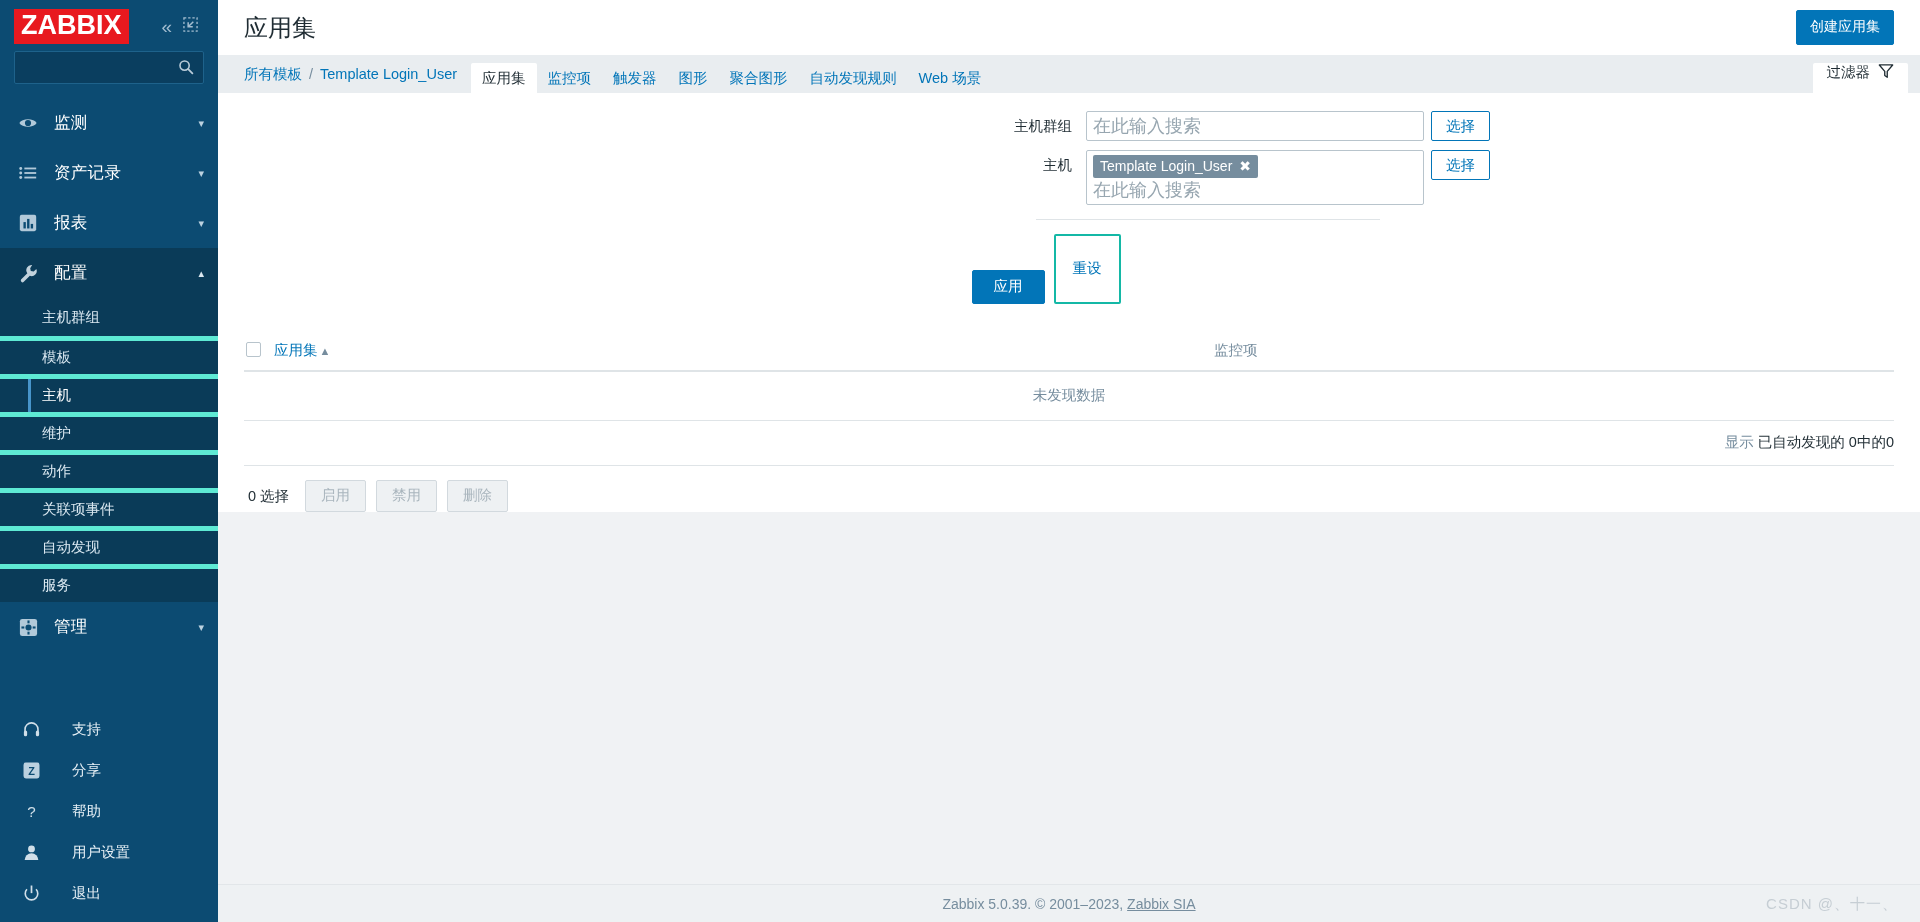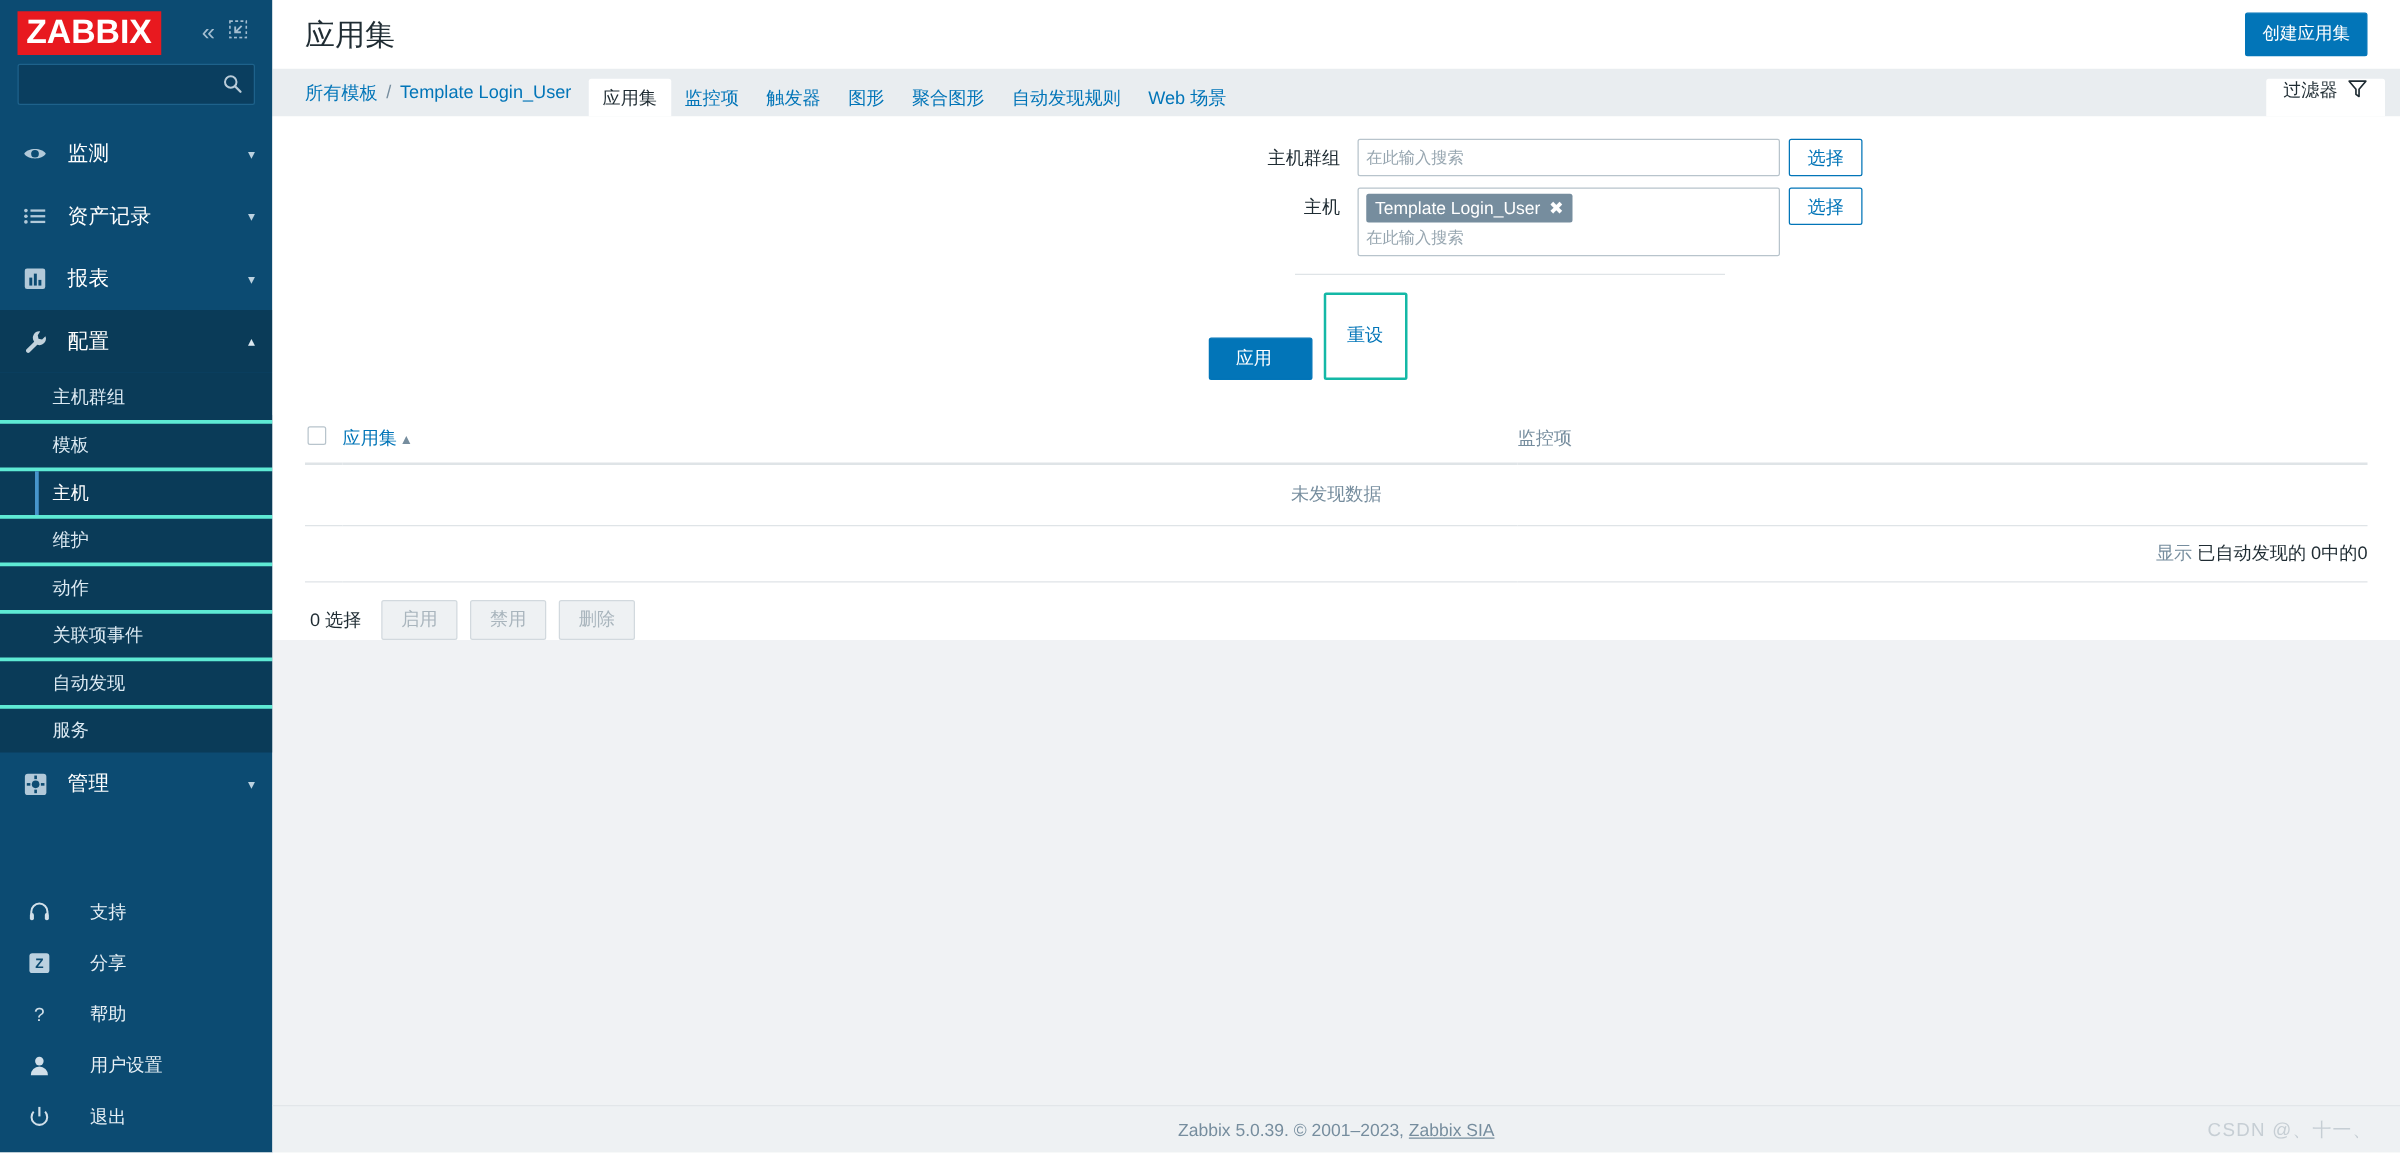--- a/index.html
+++ b/index.html
@@ -80,21 +80,21 @@
 
   .sb-sub { background: #0a3b58; }
   .sb-sub-item {
     position: relative;
     height: 38px;
     display: flex; align-items: center;
     padding-left: 42px;
     font-size: 14.5px;
     color: #dbe9f2;
     cursor: pointer;
-    border-top: 3px solid #5eead4;
+    border-top: 5px solid #5eead4;
   }
   .sb-sub-item:first-child { border-top: 0; }
   .sb-sub-item::before {
     content: ""; position: absolute;
     left: 28px; top: 0; bottom: 0; width: 3px;
     background: transparent;
   }
   .sb-sub-item.sel::before { background: #4795cb; }
   .sb-sub-item.sel { color: #ffffff; }
 
@@ -197,21 +197,21 @@
     width: 338px;
     min-height: 30px;
     border: 1px solid #b8c4cc;
     border-radius: 2px;
     background: #ffffff;
     padding: 4px 6px;
     font-size: 14.5px;
     display: flex; flex-direction: column;
     gap: 2px;
   }
-  .ms-ph { color: #97a6b0; font-size: 13px; line-height: 20px; }
+  .ms-ph { color: #97a6b0; font-size: 18px; line-height: 20px; }
   .chip {
     display: inline-flex; align-items: center; gap: 7px;
     background: #768d9e;
     color: #ffffff;
     font-size: 14px;
     padding: 2px 7px 3px 7px;
     border-radius: 2px;
     align-self: flex-start;
     line-height: 18px;
   }
@@ -231,21 +231,21 @@
     border-top: 1px solid #dfe4e7;
     margin: 14px 540px 0 818px;
   }
   .filter-actions {
     display: flex; justify-content: center; gap: 9px;
     padding: 14px 0 18px 0;
     margin-left: -46px;
   }
   .btn-apply {
     background: #0275b8; color:#fff; border:1px solid #0275b8;
-    border-radius: 2px; font-size: 14.5px; padding: 6px 31px 7px 21px; cursor: pointer;
+    border-radius: 2px; font-size: 14.5px; padding: 6px 21px 7px 21px; cursor: pointer;
     font-family: "Liberation Sans", sans-serif;
     margin-top: 36px;
   }
   .btn-reset {
     background: #ffffff; color:#0275b8; border:2px solid #14b8a6;
     border-radius: 2px; font-size: 14.5px; padding: 6px 17px 7px 17px; cursor: pointer;
     font-family: "Liberation Sans", sans-serif;
   }
 
   

